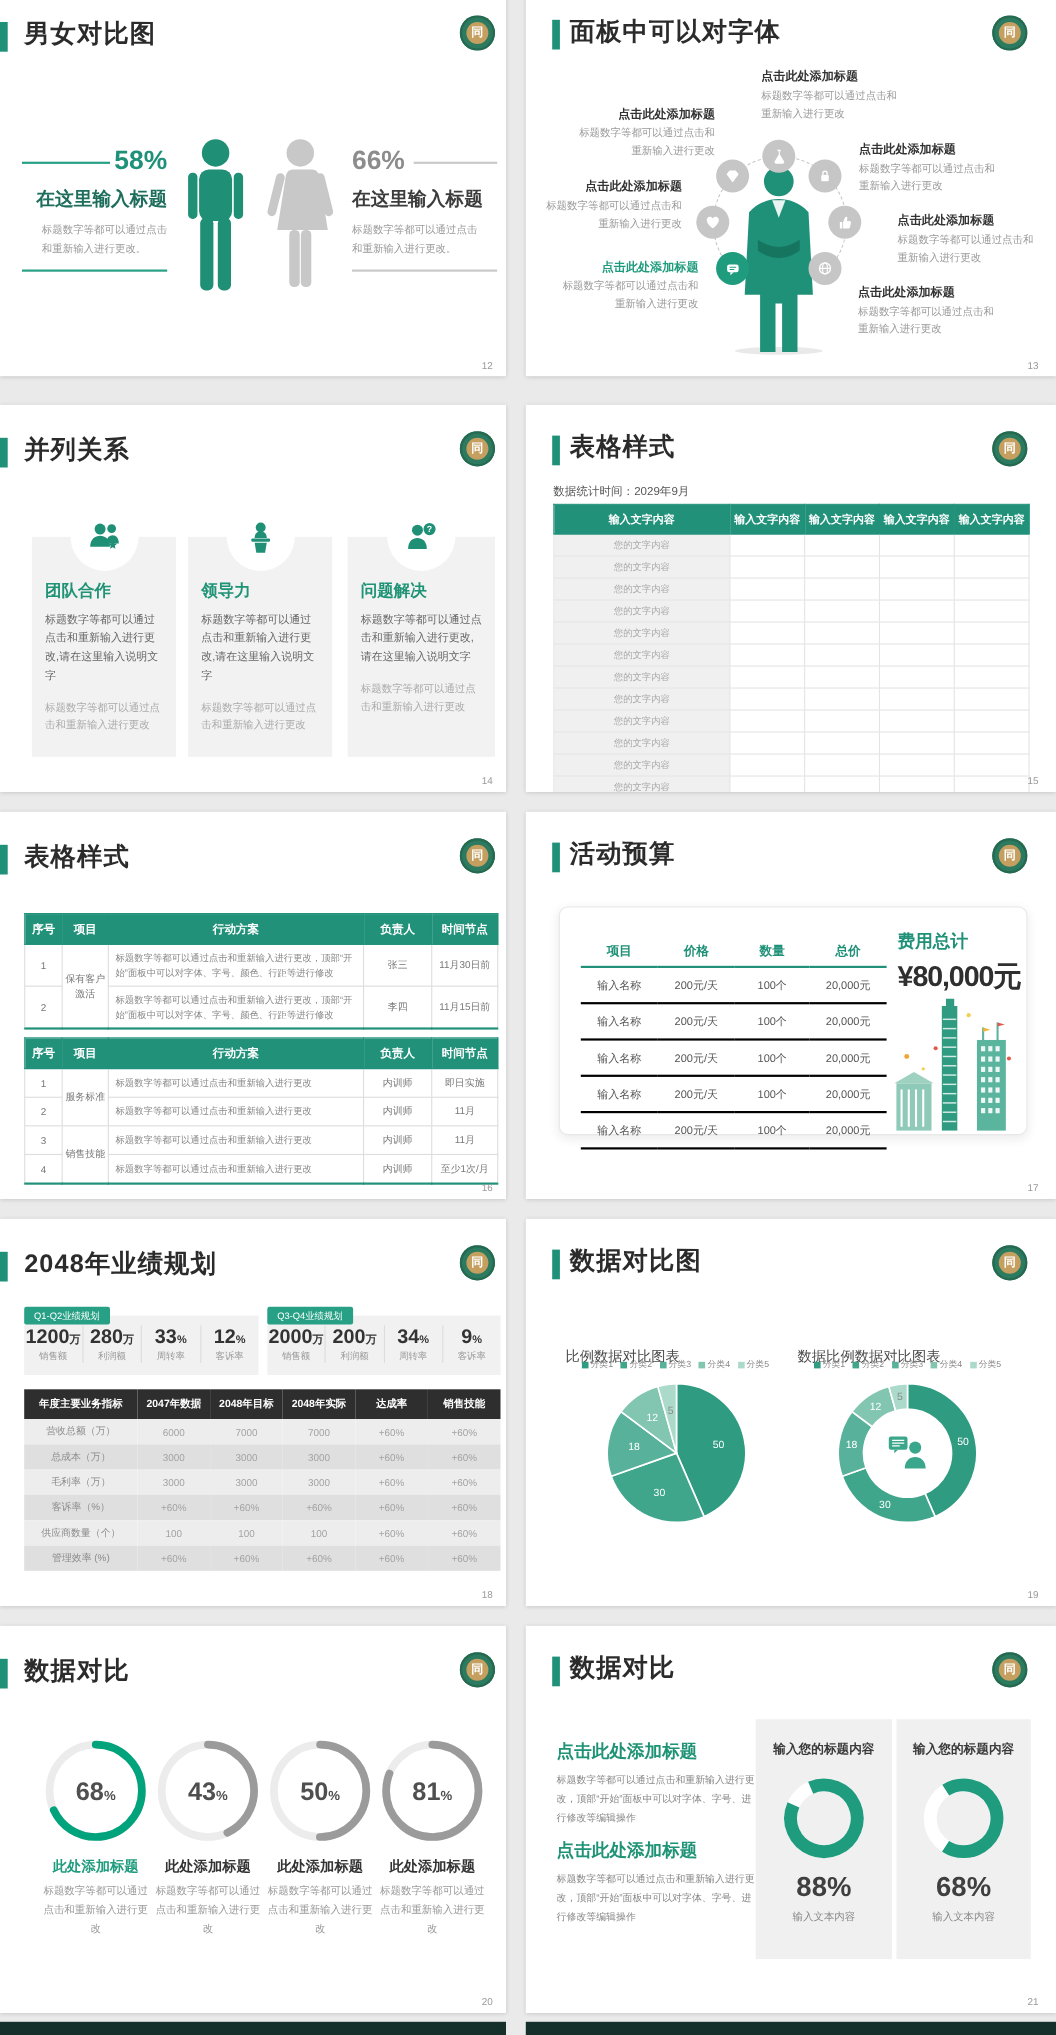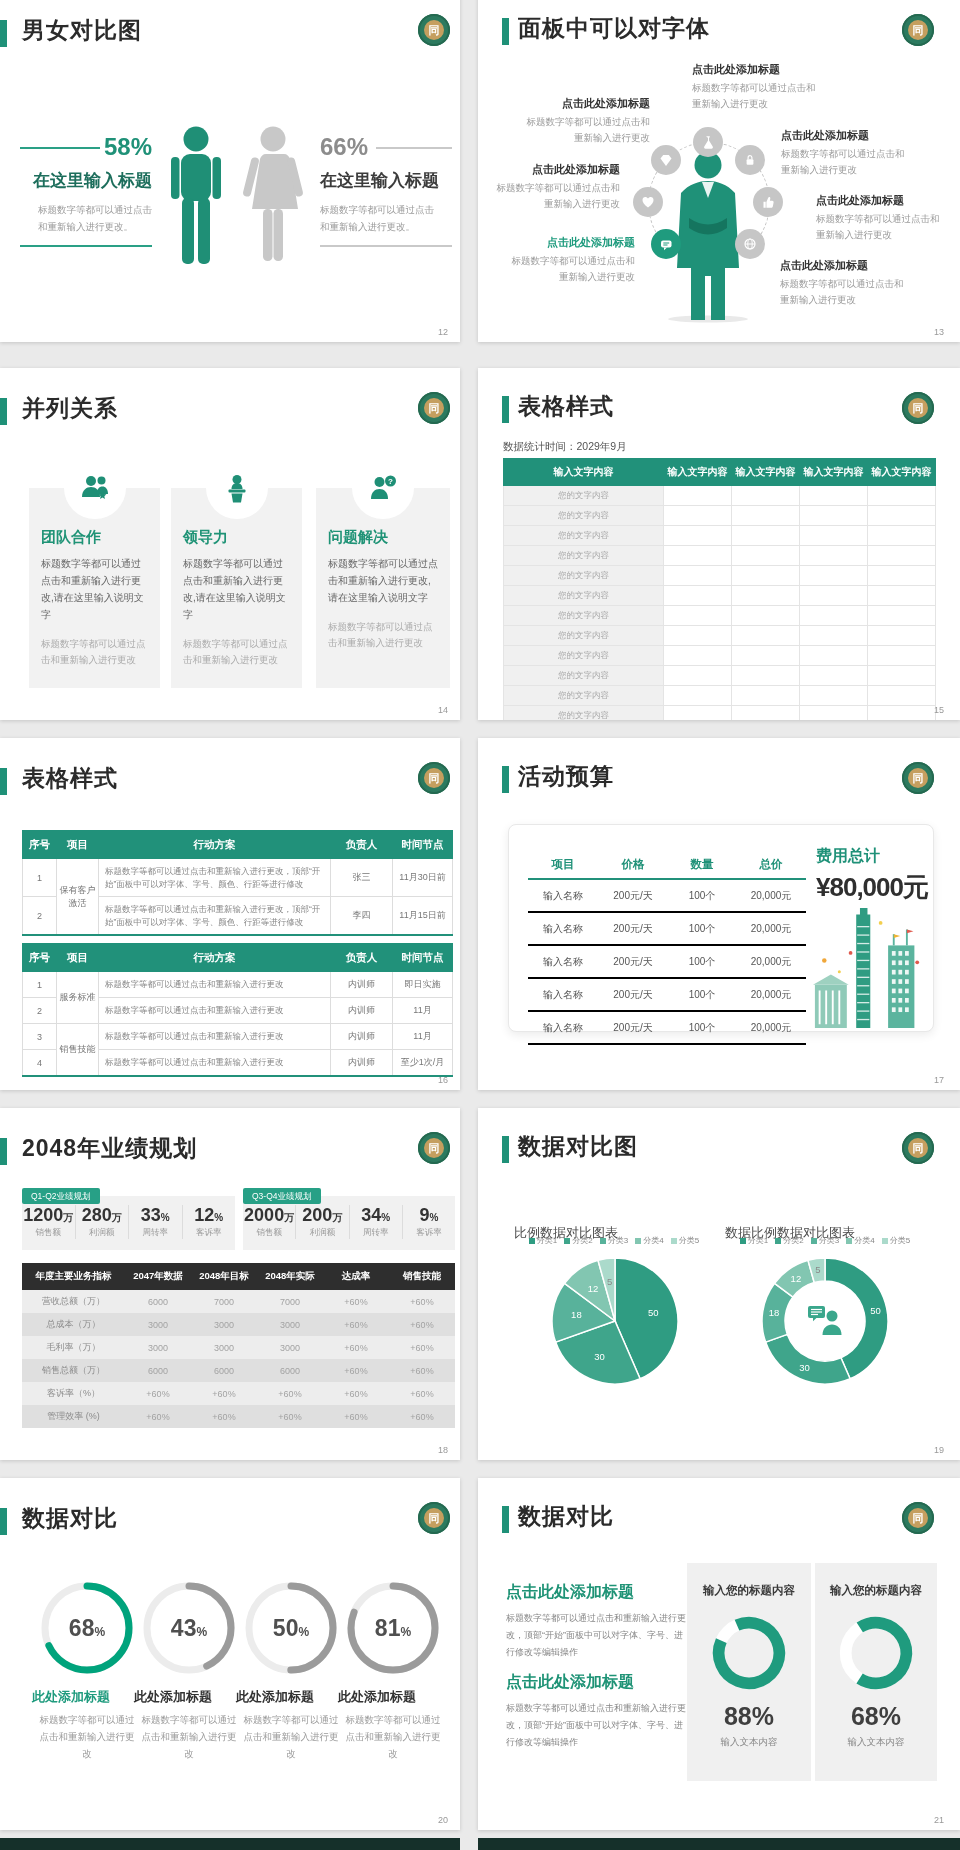--- a/index.html
+++ b/index.html
@@ -105,21 +105,21 @@
   #lg1{left:26px}#lg2{left:237px}
   .lgi{display:flex;align-items:center;font-size:8px;color:#888;}
   .sw{width:6px;height:6px;margin-right:2px;display:inline-block;}
   #pie19{position:absolute;left:72px;top:148px;width:130px;height:130px;}
   #don19{position:absolute;left:282px;top:148px;width:130px;height:130px;}
   
   .gauge{position:absolute;top:98px;width:104px;height:104px;}
   #g0{left:35px}#g1{left:137px}#g2{left:239px}#g3{left:341px}
   .gval{position:absolute;inset:0;display:flex;align-items:center;justify-content:center;font-weight:bold;color:#4f4f4f;}
   .gval .n{font-size:23px}.gval .u{font-size:12px;margin-top:7px}
-  .gtitle{position:absolute;top:210px;width:110px;text-align:left;font-size:13px;font-weight:bold;color:#333;}
+  .gtitle{position:absolute;top:210px;width:110px;text-align:center;font-size:13px;font-weight:bold;color:#333;}
   #gt0{left:32px}#gt1{left:134px}#gt2{left:236px}#gt3{left:338px}
   .gbody{position:absolute;top:233px;width:104px;text-align:center;font-size:9.5px;color:#9a9a9a;line-height:17px;}
   #gb0{left:35px}#gb1{left:137px}#gb2{left:239px}#gb3{left:341px}
   
   .tblock{position:absolute;left:28px;width:182px;}
   #b21a{top:104px}#b21b{top:194px}
   .tblock .bt{margin:0;font-size:16px;font-weight:bold;color:#1f9376;}
   .tblock .bb{margin:7px 0 0;font-size:9px;color:#888;line-height:17px;}
   .card21{position:absolute;top:85px;width:124px;height:218px;background:#f0f0f0;}
   #c21a{left:209px}#c21b{left:337px;width:122px}
@@ -726,32 +726,32 @@
           </tr>
           <tr>
             <td class="c0">毛利率（万）</td>
             <td>3000</td>
             <td>3000</td>
             <td>3000</td>
             <td>+60%</td>
             <td>+60%</td>
           </tr>
           <tr>
-            <td class="c0">销售总额（万）</td>
-            <td>6000</td>
-            <td>6000</td>
-            <td>6000</td>
-            <td>+60%</td>
-            <td>+60%</td>
-          </tr>
-          <tr>
             <td class="c0">客诉率（%）</td>
             <td>+60%</td>
             <td>+60%</td>
             <td>+60%</td>
+            <td>+60%</td>
+            <td>+60%</td>
+          </tr>
+          <tr>
+            <td class="c0">供应商数量（个）</td>
+            <td>100</td>
+            <td>100</td>
+            <td>100</td>
             <td>+60%</td>
             <td>+60%</td>
           </tr>
           <tr>
             <td class="c0">管理效率 (%)</td>
             <td>+60%</td>
             <td>+60%</td>
             <td>+60%</td>
             <td>+60%</td>
             <td>+60%</td>

